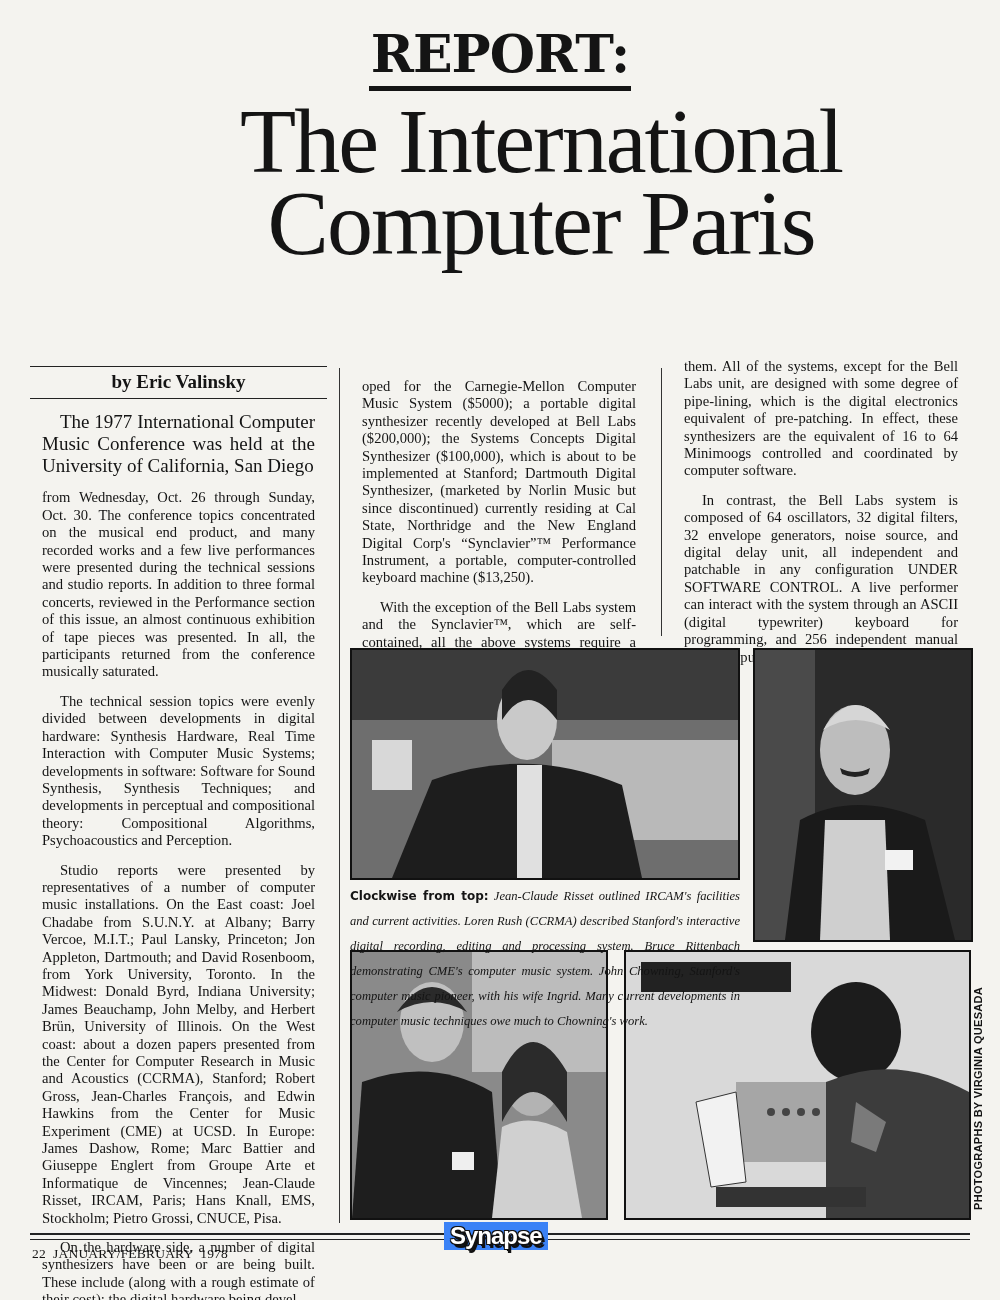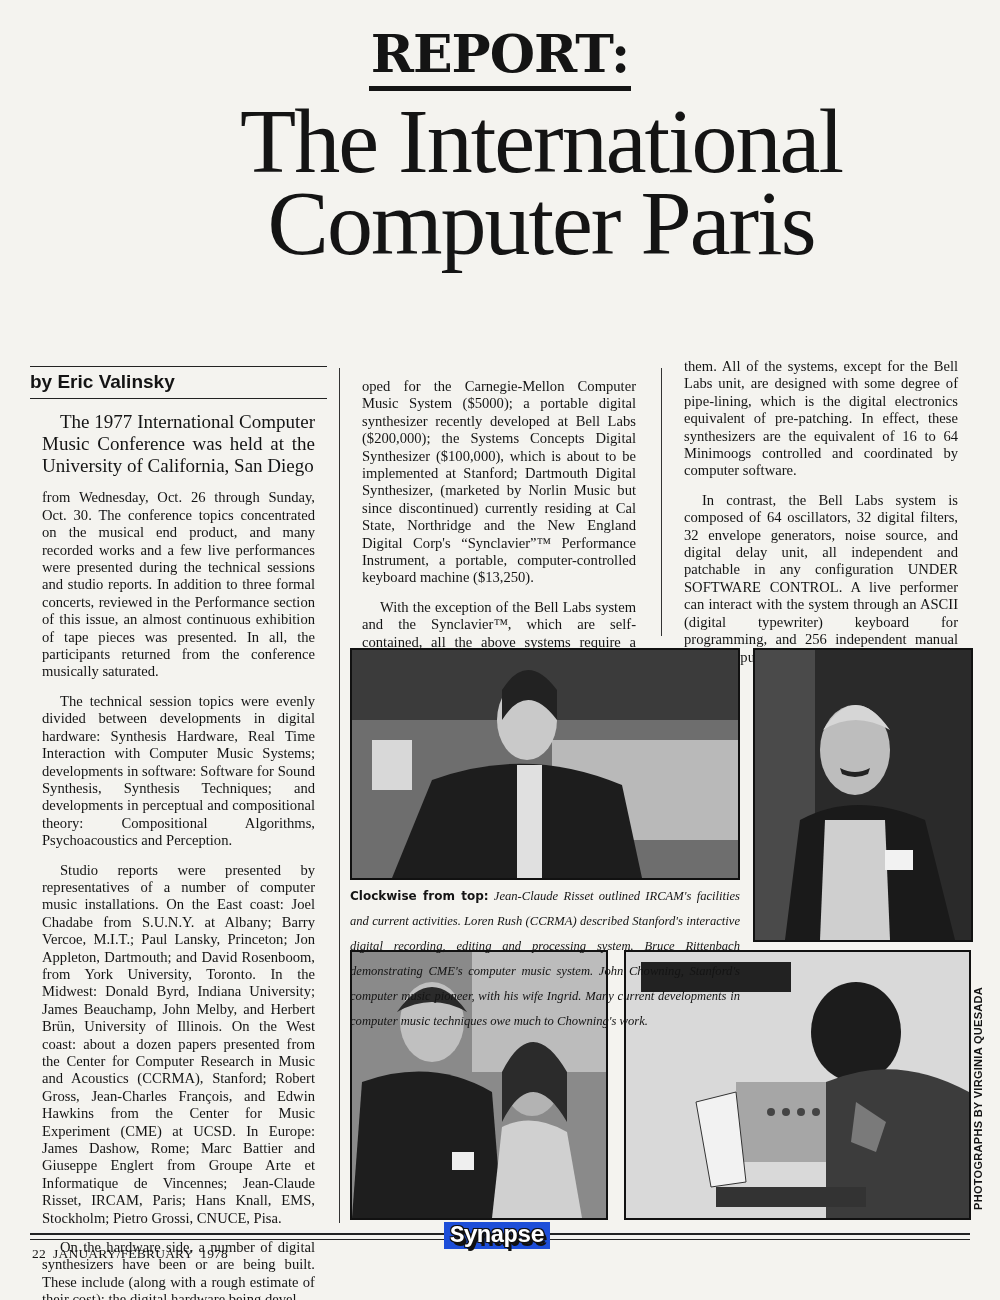--- a/index.html
+++ b/index.html
@@ -21,42 +21,42 @@
     letter-spacing: -2px; font-weight: normal; padding-left: 41px;
   }
   .headline div { margin: 0; }
   .col { position: absolute; font-size: 14.6px; line-height: 17.4px; text-align: justify; }
   .col p { margin: 12px; text-indent: 18px; }
   .col1 { left: 30px; top: 366px; width: 297px; }
   .col2 { left: 350px; top: 366px; width: 298px; }
   .col3 { left: 672px; top: 346px; width: 298px; }
   .byline {
     border-top: 1.5px solid #222; border-bottom: 1.5px solid #222;
-    text-align: left; font-family: Liberation Sans, sans-serif; font-weight: bold;
+    text-align: center; font-family: Liberation Serif, serif; font-weight: bold;
     font-size: 19px; padding: 6px 0 8px; text-indent: 0;
   }
   .lede { font-size: 19px; line-height: 22px; text-indent: 18px; text-align: justify; }
   .vrule { position: absolute; width: 1px; background: #333; }
   .photo { position: absolute; border: 2px solid #111; overflow: hidden; }
   .photo .ph-fill { width: 100%; height: 100%; }
   .caption {
     position: absolute; left: 350px; top: 884px; width: 390px;
     font-size: 12.6px; line-height: 25px; font-style: italic; text-align: justify;
   }
   .caption b { font-style: normal; font-family: "DejaVu Sans", sans-serif; font-size: 12px; }
   .credit {
     position: absolute; left: 972px; top: 1210px; transform-origin: 0 0; transform: rotate(-90deg);
     font-family: "Liberation Sans", sans-serif; font-weight: bold; font-size: 11px; letter-spacing: 0.3px;
     white-space: nowrap;
   }
   .footer-rule { position: absolute; left: 30px; top: 1233px; width: 940px; height: 4px;
     border-top: 2px solid #222; border-bottom: 1px solid #222; }
   .logo {
-    position: absolute; left: 444px; top: 1222px; padding: 0 6px; background: #1d4ed8;
-    font-family: Liberation Mono, monospace; font-weight: bold; font-size: 24px; color: #fff;
+    position: absolute; left: 444px; top: 1222px; padding: 0 6px; background: #3b82f6;
+    font-family: Liberation Sans, sans-serif; font-weight: bold; font-size: 24px; color: #fff;
     text-shadow: 2px 2px 0 #111, -1px -1px 0 #111, 1px -1px 0 #111, -1px 1px 0 #111, 3px 4px 0 #111;
     letter-spacing: -1px;
   }
   .folio { position: absolute; left: 32px; top: 1246px; font-size: 13.5px; letter-spacing: 0.2px; }
 </style>
 </head>
 <body>
 
 <div class="kicker"><span>REPORT:</span></div>
 

